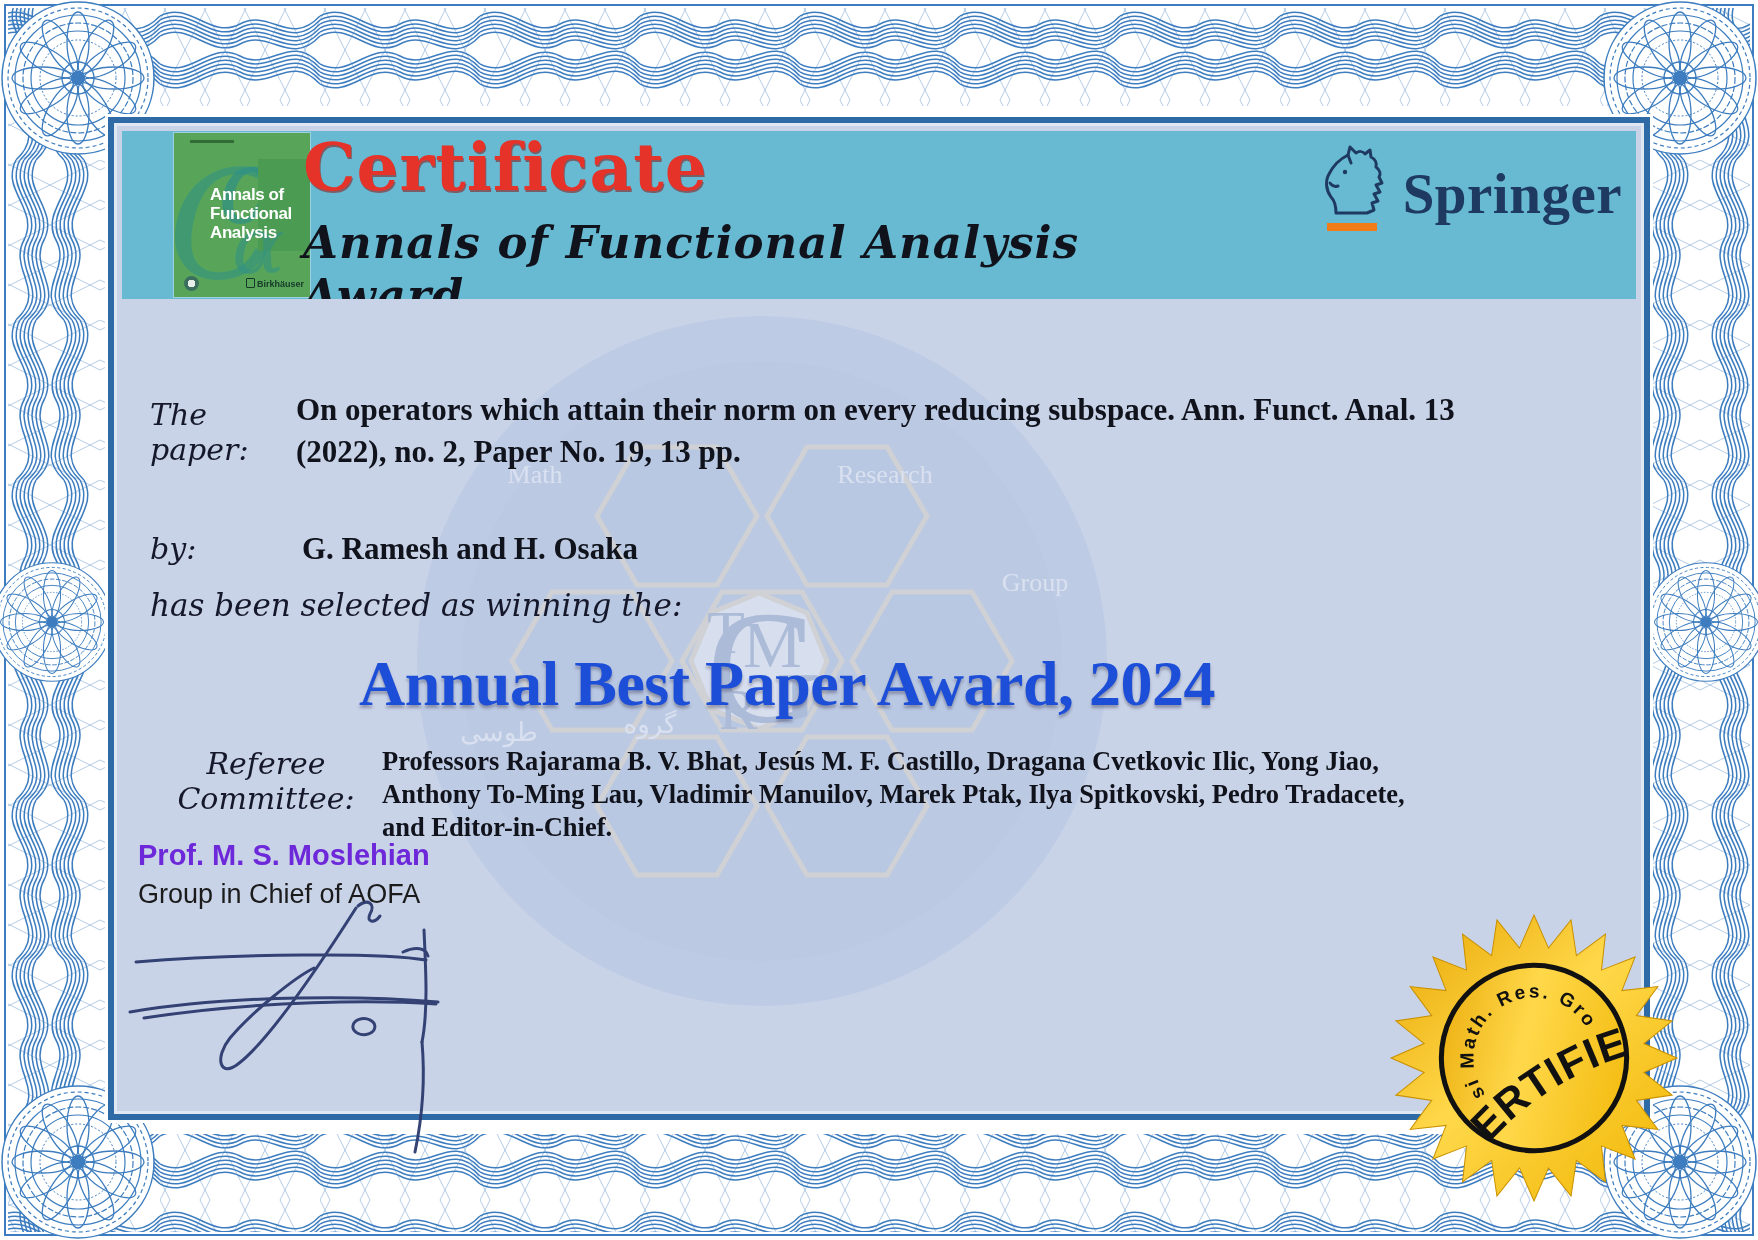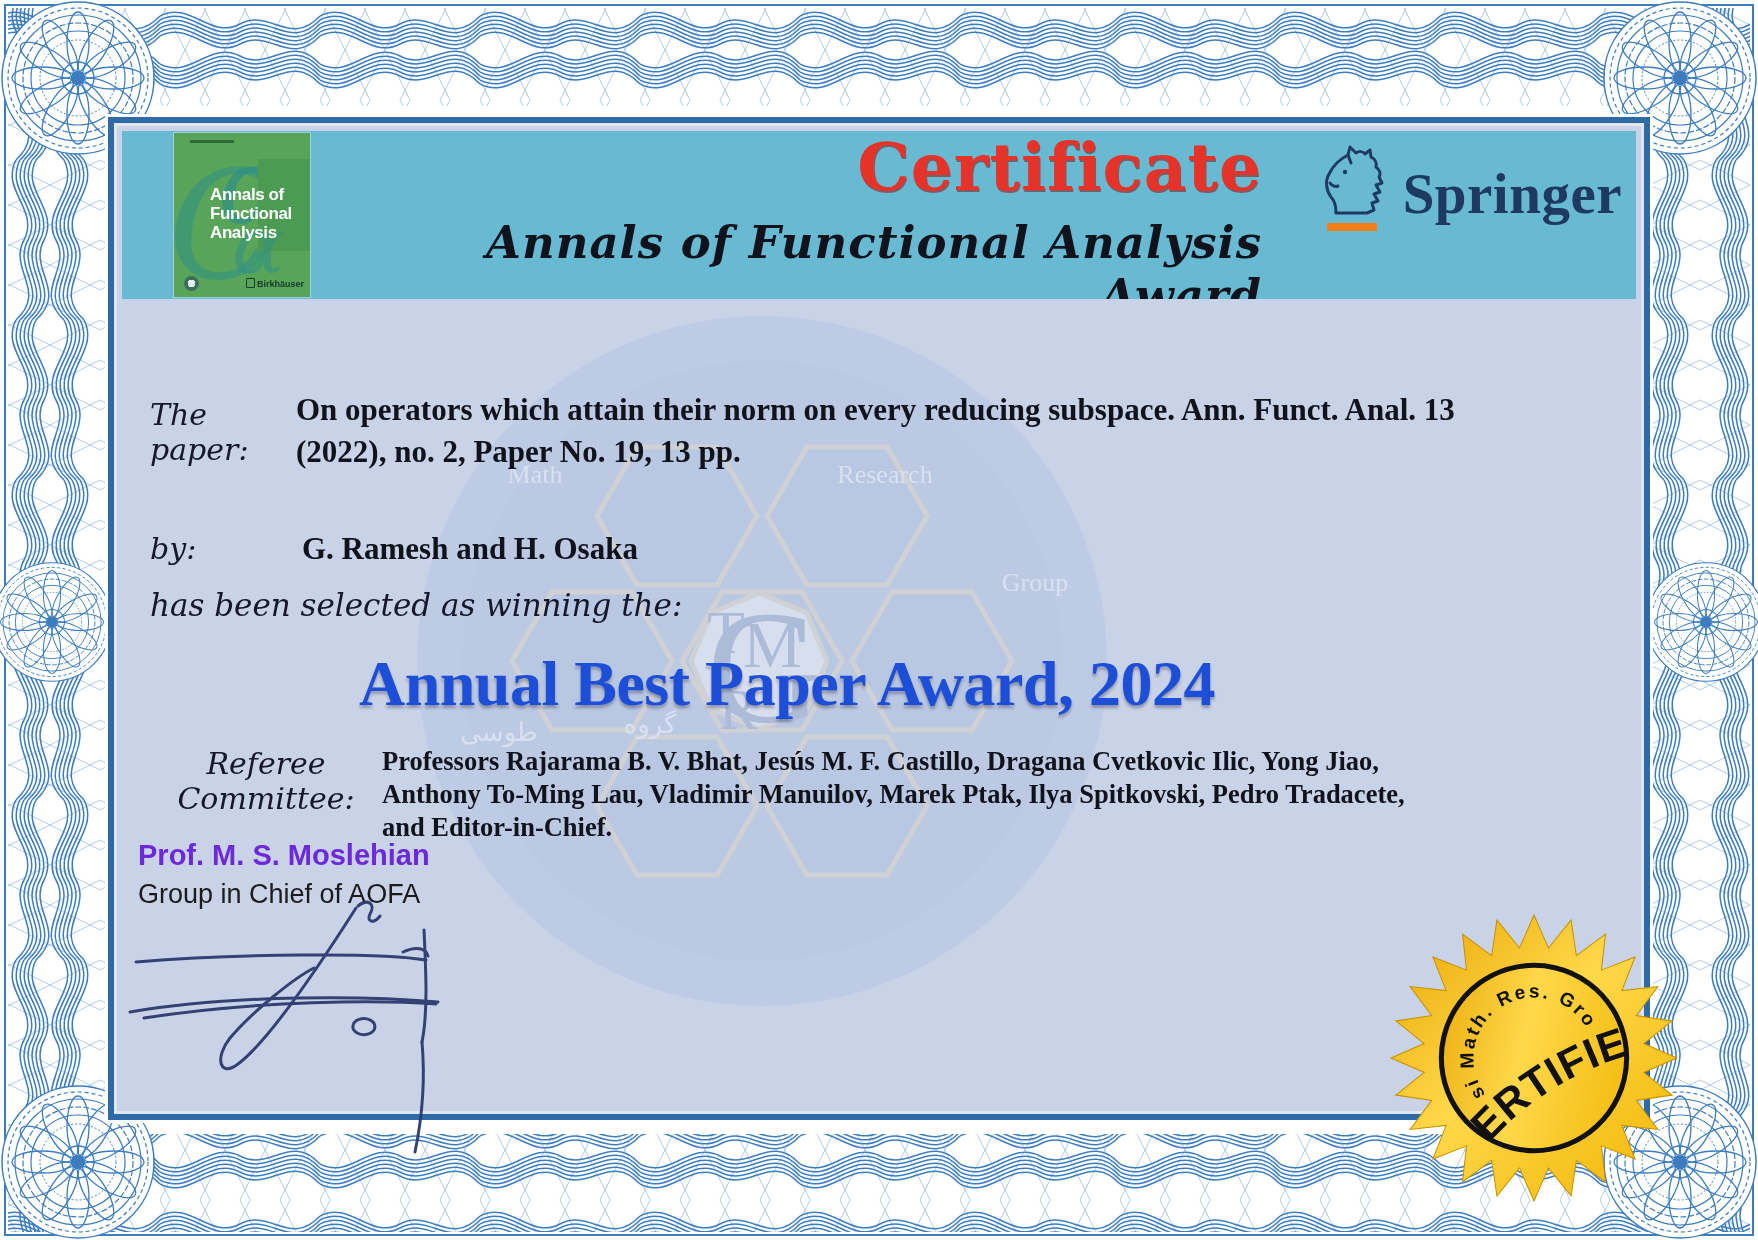--- a/index.html
+++ b/index.html
@@ -39,21 +39,21 @@
   .cover-topline { position:absolute; left:16px; top:7px; width:44px; height:3px;
     background:rgba(18,60,30,.55); }
   .cover-bottom { position:absolute; left:10px; right:6px; bottom:6px; height:16px; }
   .tusi-mini { position:absolute; left:0; bottom:0; width:15px; height:15px; border-radius:50%;
     background:radial-gradient(circle at 50% 50%, #e8efe8 0 35%, #3a6f5e 36% 100%); }
   .birk { position:absolute; right:0; bottom:2px; font-family:"Liberation Sans",sans-serif;
     font-size:9px; font-weight:bold; color:#17392a; }
   .birk-mark { display:inline-block; width:7px; height:8px; border:1.5px solid #17392a;
     border-radius:1px; vertical-align:-1px; margin-right:2px; }
 
-  .title-block { position:absolute; left:190px; width:950px; top:2px; text-align:right; }
+  .title-block { position:absolute; left:181px; width:950px; top:2px; text-align:left; }
   .cert-title {
     font-family:"DejaVu Serif",serif; font-weight:bold; font-size:66px; line-height:1.05;
     color:#e6332a; text-shadow:1px 2px 0 rgba(140,18,12,.55); letter-spacing:1px;
   }
   .award-line {
     margin-top:14px; font-style:italic; font-weight:bold; font-family:"DejaVu Serif",serif;
     font-size:45px; color:#10131c; letter-spacing:1px;
   }
   .springer { position:absolute; right:14px; top:12px; display:flex; align-items:flex-start; }
   .horse-wrap { width:70px; margin-right:14px; }

